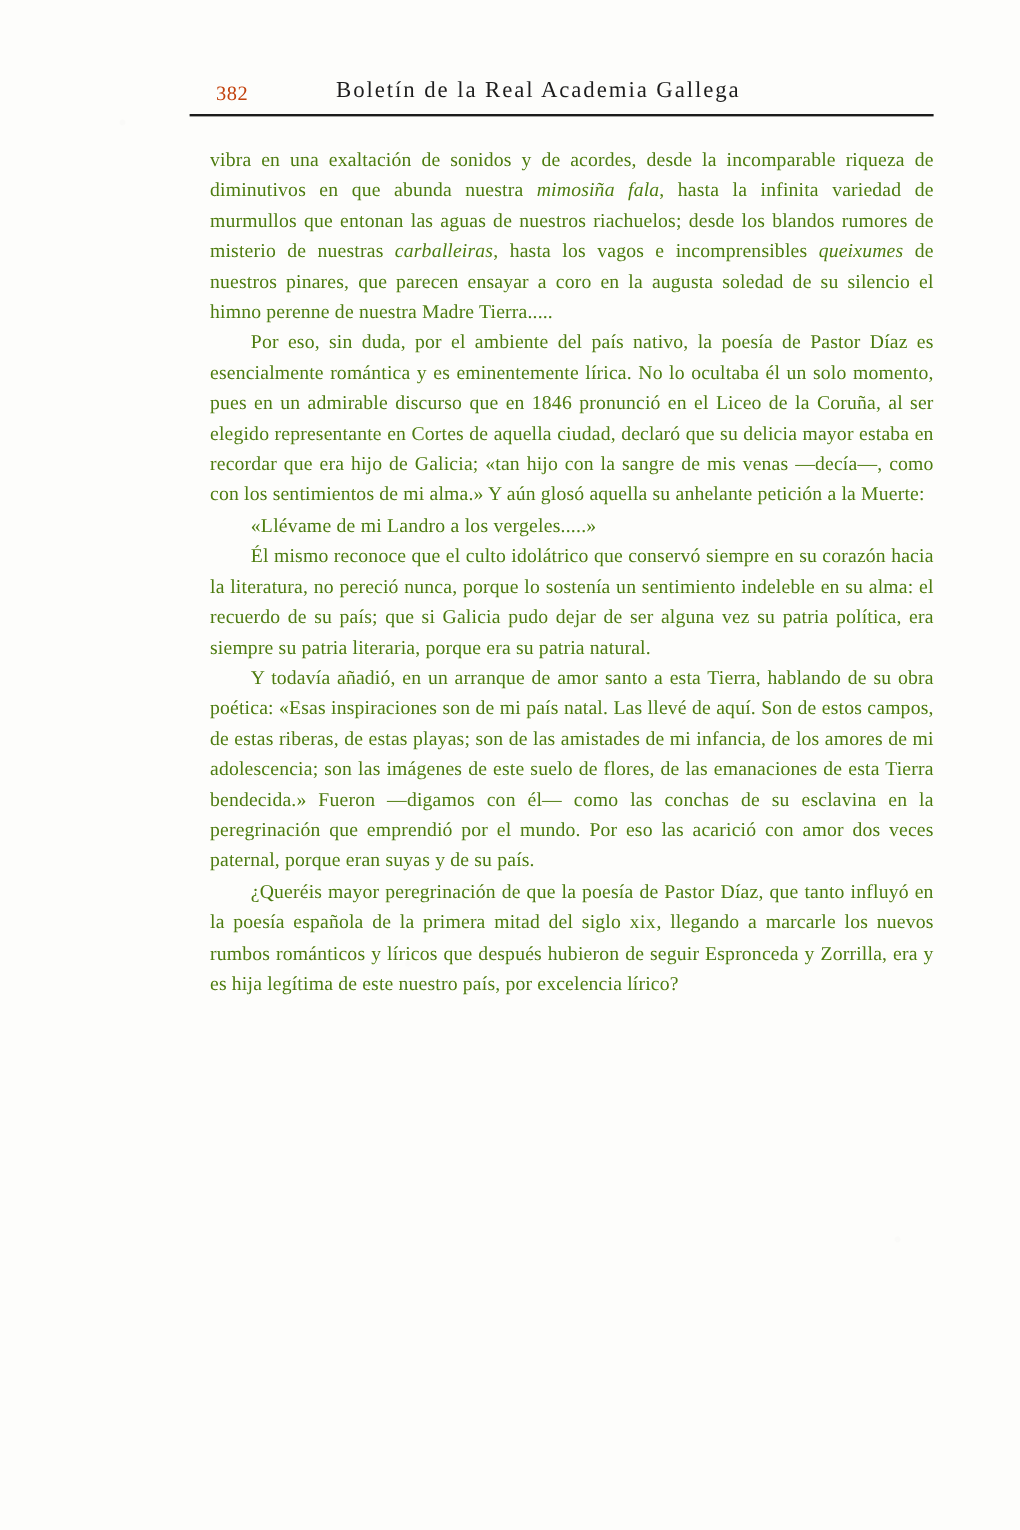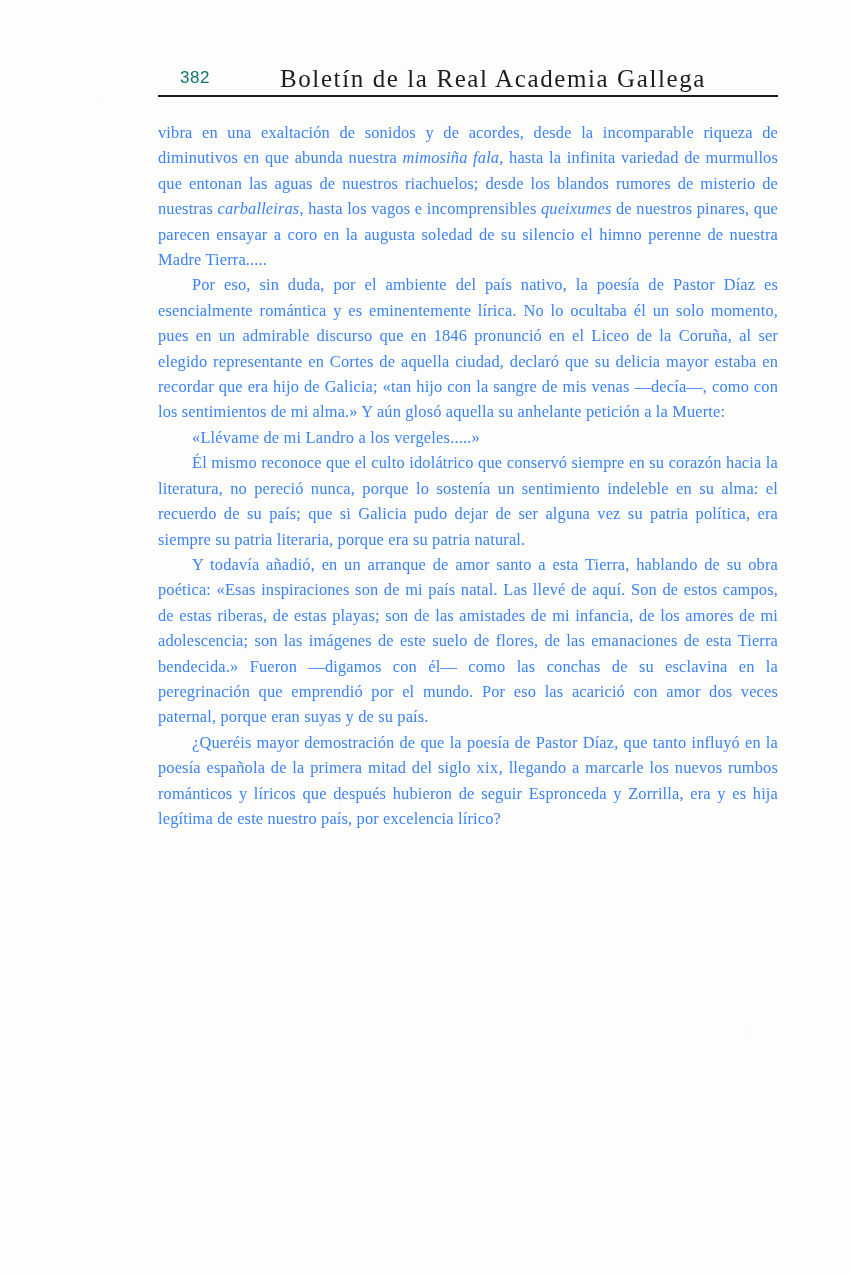--- a/index.html
+++ b/index.html
@@ -42,48 +42,49 @@
     position: relative;
     margin-top: 62px;
     height: 40px;
   }
   .folio {
     position: absolute;
     left: 22px;
     top: 6px;
     font-size: 17px;
     letter-spacing: 0.5px;
-    color: #0f766e;
-    font-family: Liberation Sans, sans-serif;
+    color: #c2410c;
+    font-family: Liberation Serif, serif;
   }
   .running-title {
     position: absolute;
     left: 122px;
     top: 3px;
-    font-size: 25px;
+    font-size: 19px;
     letter-spacing: 1.6px;
     color: #1d1d1d;
     font-family: "Liberation Serif", serif;
     white-space: nowrap;
   }
   .rule {
     position: absolute;
     left: 0;
     top: 33px;
     width: 620px;
     height: 2px;
     background: #1b1b1b;
   }
   .body-text {
     margin-top: 18px;
     font-size: 16.4px;
     line-height: 25.4px;
     text-align: justify;
-    color: #3b82f6;
+    color: #4d7c0f;
     letter-spacing: 0.15px;
+    margin-left: 17px;
   }
   .body-text p {
     margin: 0;
     text-indent: 34px;
   }
   .body-text p.noindent {
     text-indent: 0;
   }
   .verse {
     margin: 16px 0 14px 0;
@@ -114,18 +115,18 @@
 
     <div class="body-text">
       <div id="para-top">
           <p class="noindent"><span>vibra en una exaltación de sonidos y de acordes, desde la incomparable riqueza de diminutivos en que abunda nuestra </span><em>mimosiña fala</em><span>, hasta la infinita variedad de murmullos que entonan las aguas de nuestros riachuelos; desde los blandos rumores de misterio de nuestras </span><em>carballeiras</em><span>, hasta los vagos e incomprensibles </span><em>queixumes</em><span> de nuestros pinares, que parecen ensayar a coro en la augusta soledad de su silencio el himno perenne de nuestra Madre Tierra.....</span></p>
           <p><span>Por eso, sin duda, por el ambiente del país nativo, la poesía de Pastor Díaz es esencialmente romántica y es eminentemente lírica. No lo ocultaba él un solo momento, pues en un admirable discurso que en 1846 pronunció en el Liceo de la Coruña, al ser elegido representante en Cortes de aquella ciudad, declaró que su delicia mayor estaba en recordar que era hijo de Galicia; «tan hijo con la sangre de mis venas —decía—, como con los sentimientos de mi alma.» Y aún glosó aquella su anhelante petición a la Muerte:</span></p>
         </div>
       <p class="verse">«Llévame de mi Landro a los vergeles.....»</p>
       <div id="para-bottom">
           <p><span>Él mismo reconoce que el culto idolátrico que conservó siempre en su corazón hacia la literatura, no pereció nunca, porque lo sostenía un sentimiento indeleble en su alma: el recuerdo de su país; que si Galicia pudo dejar de ser alguna vez su patria política, era siempre su patria literaria, porque era su patria natural.</span></p>
           <p><span>Y todavía añadió, en un arranque de amor santo a esta Tierra, hablando de su obra poética: «Esas inspiraciones son de mi país natal. Las llevé de aquí. Son de estos campos, de estas riberas, de estas playas; son de las amistades de mi infancia, de los amores de mi adolescencia; son las imágenes de este suelo de flores, de las emanaciones de esta Tierra bendecida.» Fueron —digamos con él— como las conchas de su esclavina en la peregrinación que emprendió por el mundo. Por eso las acarició con amor dos veces paternal, porque eran suyas y de su país.</span></p>
-          <p><span>¿Queréis mayor demostración de que la poesía de Pastor Díaz, que tanto influyó en la poesía española de la primera mitad del siglo </span><span class="sc">xix</span><span>, llegando a marcarle los nuevos rumbos románticos y líricos que después hubieron de seguir Espronceda y Zorrilla, era y es hija legítima de este nuestro país, por excelencia lírico?</span></p>
+          <p><span>¿Queréis mayor peregrinación de que la poesía de Pastor Díaz, que tanto influyó en la poesía española de la primera mitad del siglo </span><span class="sc">xix</span><span>, llegando a marcarle los nuevos rumbos románticos y líricos que después hubieron de seguir Espronceda y Zorrilla, era y es hija legítima de este nuestro país, por excelencia lírico?</span></p>
         </div>
     </div>
 
   </div>
 </div>
 
 </body></html>

